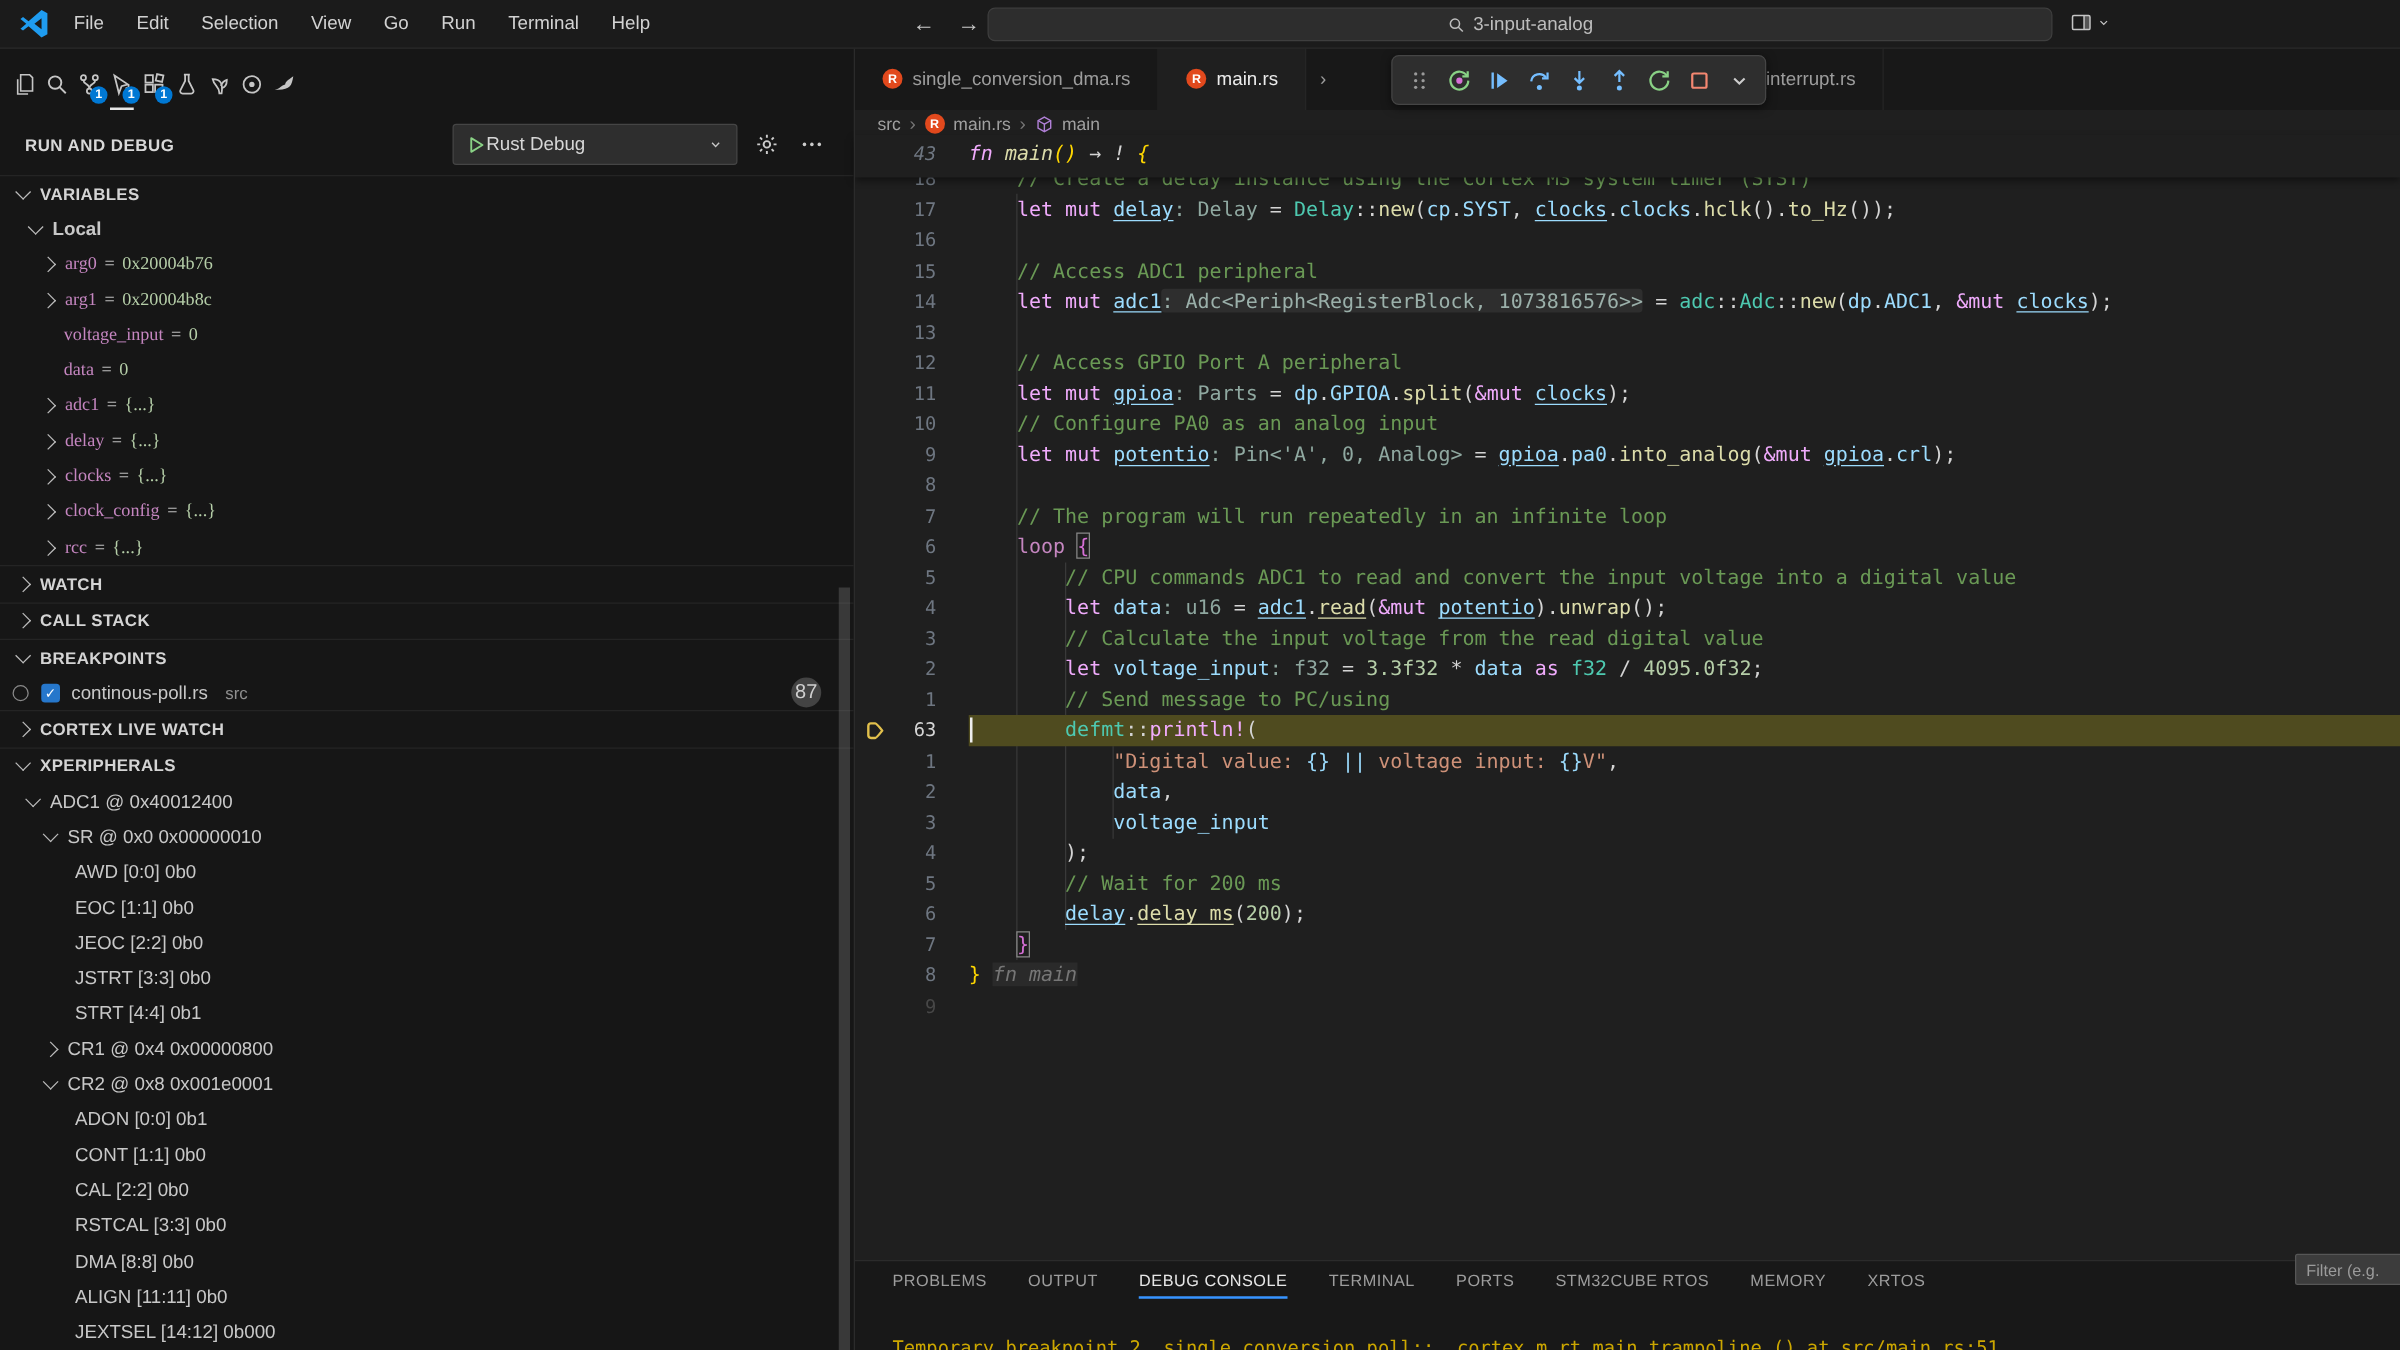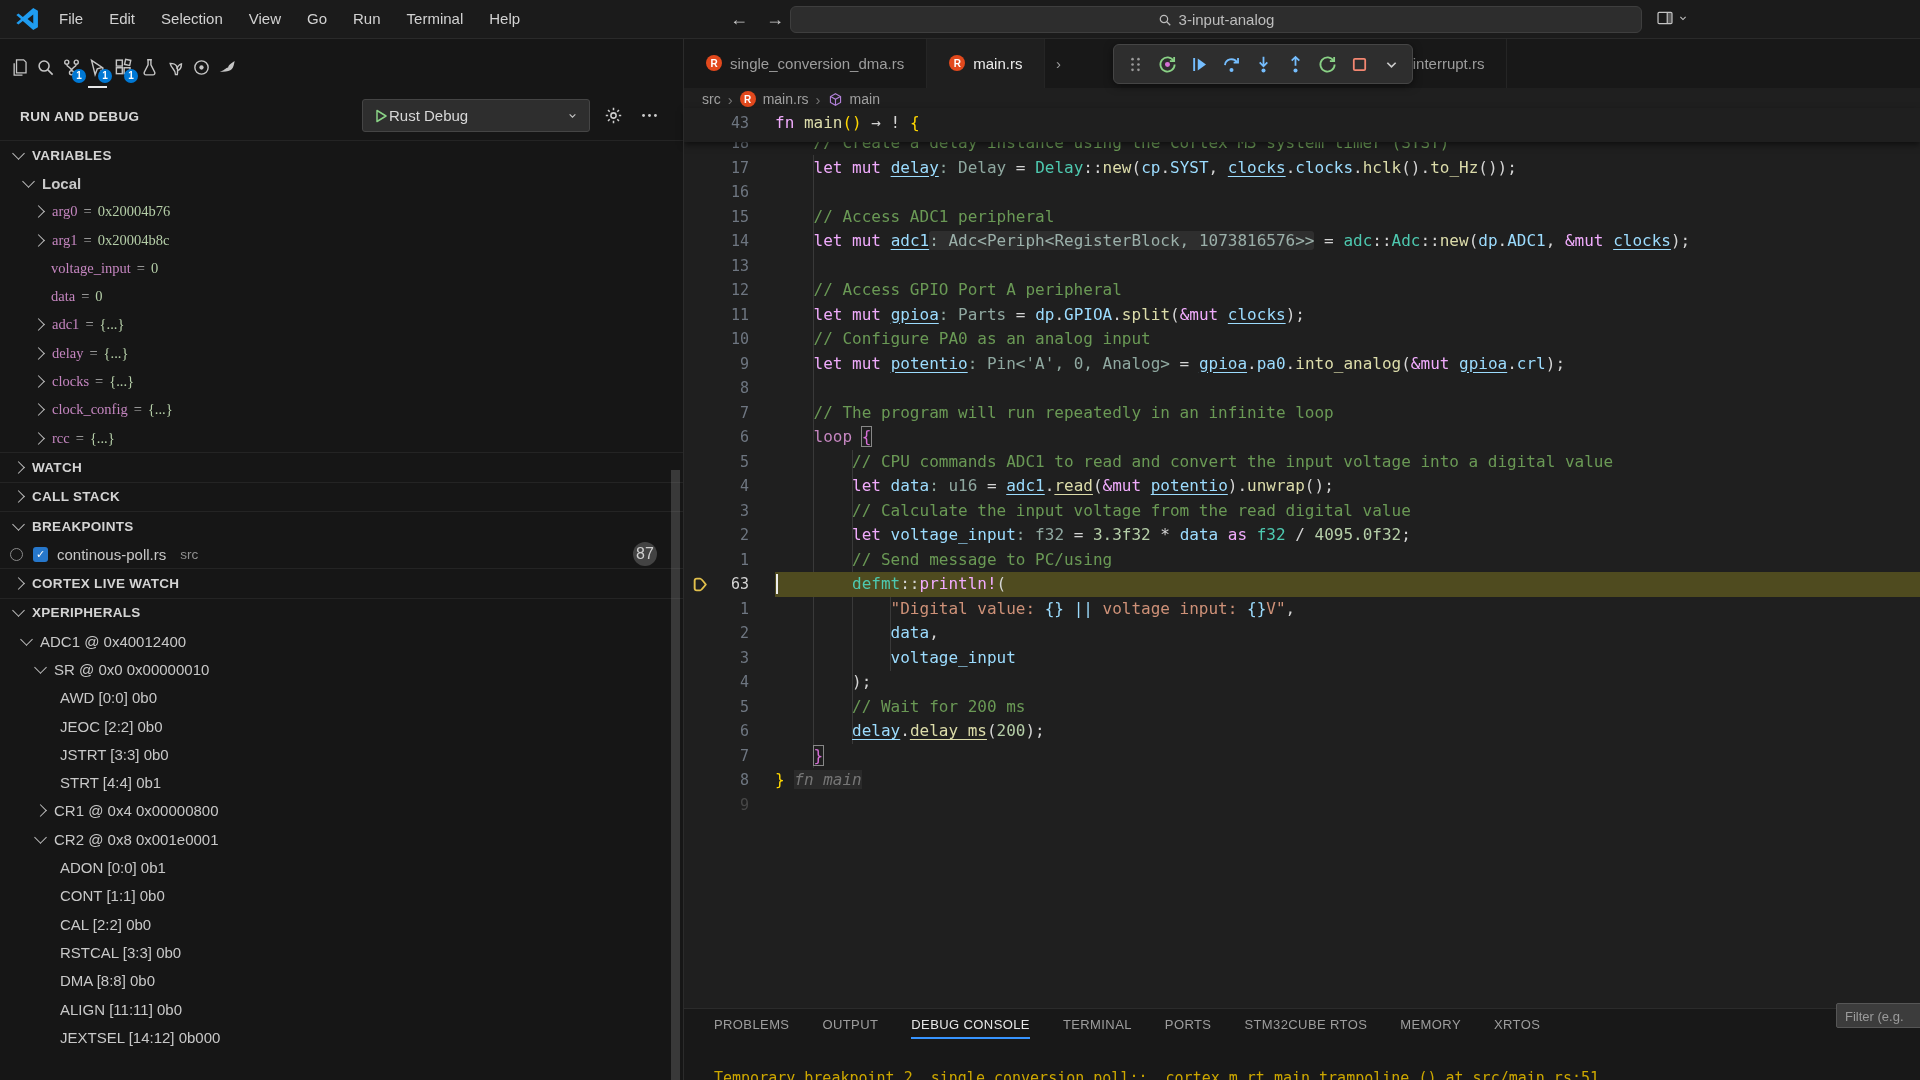--- a/index.html
+++ b/index.html
@@ -358,20 +358,24 @@
       <div class="row">
         <span class="cv exp" style="margin-left: 36px;"></span>
         <span>SR @ 0x0 0x00000010</span>
       </div>
       <div class="row">
         <span style="width: 60px; flex: 0 0 auto;"></span>
         <span>AWD [0:0] 0b0</span>
       </div>
       <div class="row">
         <span style="width: 60px; flex: 0 0 auto;"></span>
+        <span>EOC [1:1] 0b0</span>
+      </div>
+      <div class="row">
+        <span style="width: 60px; flex: 0 0 auto;"></span>
         <span>JEOC [2:2] 0b0</span>
       </div>
       <div class="row">
         <span style="width: 60px; flex: 0 0 auto;"></span>
         <span>JSTRT [3:3] 0b0</span>
       </div>
       <div class="row">
         <span style="width: 60px; flex: 0 0 auto;"></span>
         <span>STRT [4:4] 0b1</span>
       </div>
@@ -439,21 +443,21 @@
       <span class="bc-sep">›</span>
       <span>
         <svg width="15" height="15" viewBox="0 0 16 16" fill="none" stroke="#b180d7" stroke-width="1.2">
           <path d="M8 1.8l5.4 3v6.4L8 14.2l-5.4-3V4.8z"></path>
           <path d="M2.8 4.9L8 7.8l5.2-2.9M8 7.8v6.2"></path>
         </svg>
       </span>
       <span>main</span>
     </div>
   <div id="sticky">
-      <div class="line" style="flex: 1 1 0%;"><div class="gutter">43</div><div class="codecol"><span class="tk-k">fn</span><span class="tk-p"> </span><span class="tk-f">main</span><span class="tk-y">()</span><span class="tk-p"> → ! </span><span class="tk-y">{</span></div></div>
+      <div class="line" style="flex: 1 1 0%; font-style: italic;"><div class="gutter">43</div><div class="codecol"><span class="tk-k">fn</span><span class="tk-p"> </span><span class="tk-f">main</span><span class="tk-y">()</span><span class="tk-p"> → ! </span><span class="tk-y">{</span></div></div>
     </div>
   <div class="guide" style="left:129px;top:117px;height:613px"></div>
   <div class="guide" style="left:168px;top:412px;height:294px"></div>
   <div class="guide" style="left:206px;top:559px;height:74px"></div>
   <div id="code-lines">
       <div class="line clipped"><div class="gutter"><span>18</span></div><div class="codecol"><span class="tk-c">    // Create a delay instance using the Cortex M3 system timer (SYST)</span></div></div>
       <div class="line"><div class="gutter"><span>17</span></div><div class="codecol"><span class="tk-p">    </span><span class="tk-k">let</span><span class="tk-p"> </span><span class="tk-k">mut</span><span class="tk-p"> </span><span class="tk-vu">delay</span><span class="tk-h">: Delay</span><span class="tk-p"> = </span><span class="tk-t">Delay</span><span class="tk-p">::</span><span class="tk-f">new</span><span class="tk-p">(</span><span class="tk-v">cp</span><span class="tk-p">.</span><span class="tk-v">SYST</span><span class="tk-p">, </span><span class="tk-vu">clocks</span><span class="tk-p">.</span><span class="tk-v">clocks</span><span class="tk-p">.</span><span class="tk-f">hclk</span><span class="tk-p">().</span><span class="tk-f">to_Hz</span><span class="tk-p">());</span></div></div>
       <div class="line"><div class="gutter"><span>16</span></div><div class="codecol"></div></div>
       <div class="line"><div class="gutter"><span>15</span></div><div class="codecol"><span class="tk-c">    // Access ADC1 peripheral</span></div></div>
       <div class="line"><div class="gutter"><span>14</span></div><div class="codecol"><span class="tk-p">    </span><span class="tk-k">let</span><span class="tk-p"> </span><span class="tk-k">mut</span><span class="tk-p"> </span><span class="tk-vu">adc1</span><span class="tk-hb">: Adc&lt;Periph&lt;RegisterBlock, 1073816576&gt;&gt;</span><span class="tk-p"> = </span><span class="tk-t">adc</span><span class="tk-p">::</span><span class="tk-t">Adc</span><span class="tk-p">::</span><span class="tk-f">new</span><span class="tk-p">(</span><span class="tk-v">dp</span><span class="tk-p">.</span><span class="tk-v">ADC1</span><span class="tk-p">, </span><span class="tk-k">&amp;mut</span><span class="tk-p"> </span><span class="tk-vu">clocks</span><span class="tk-p">);</span></div></div>

